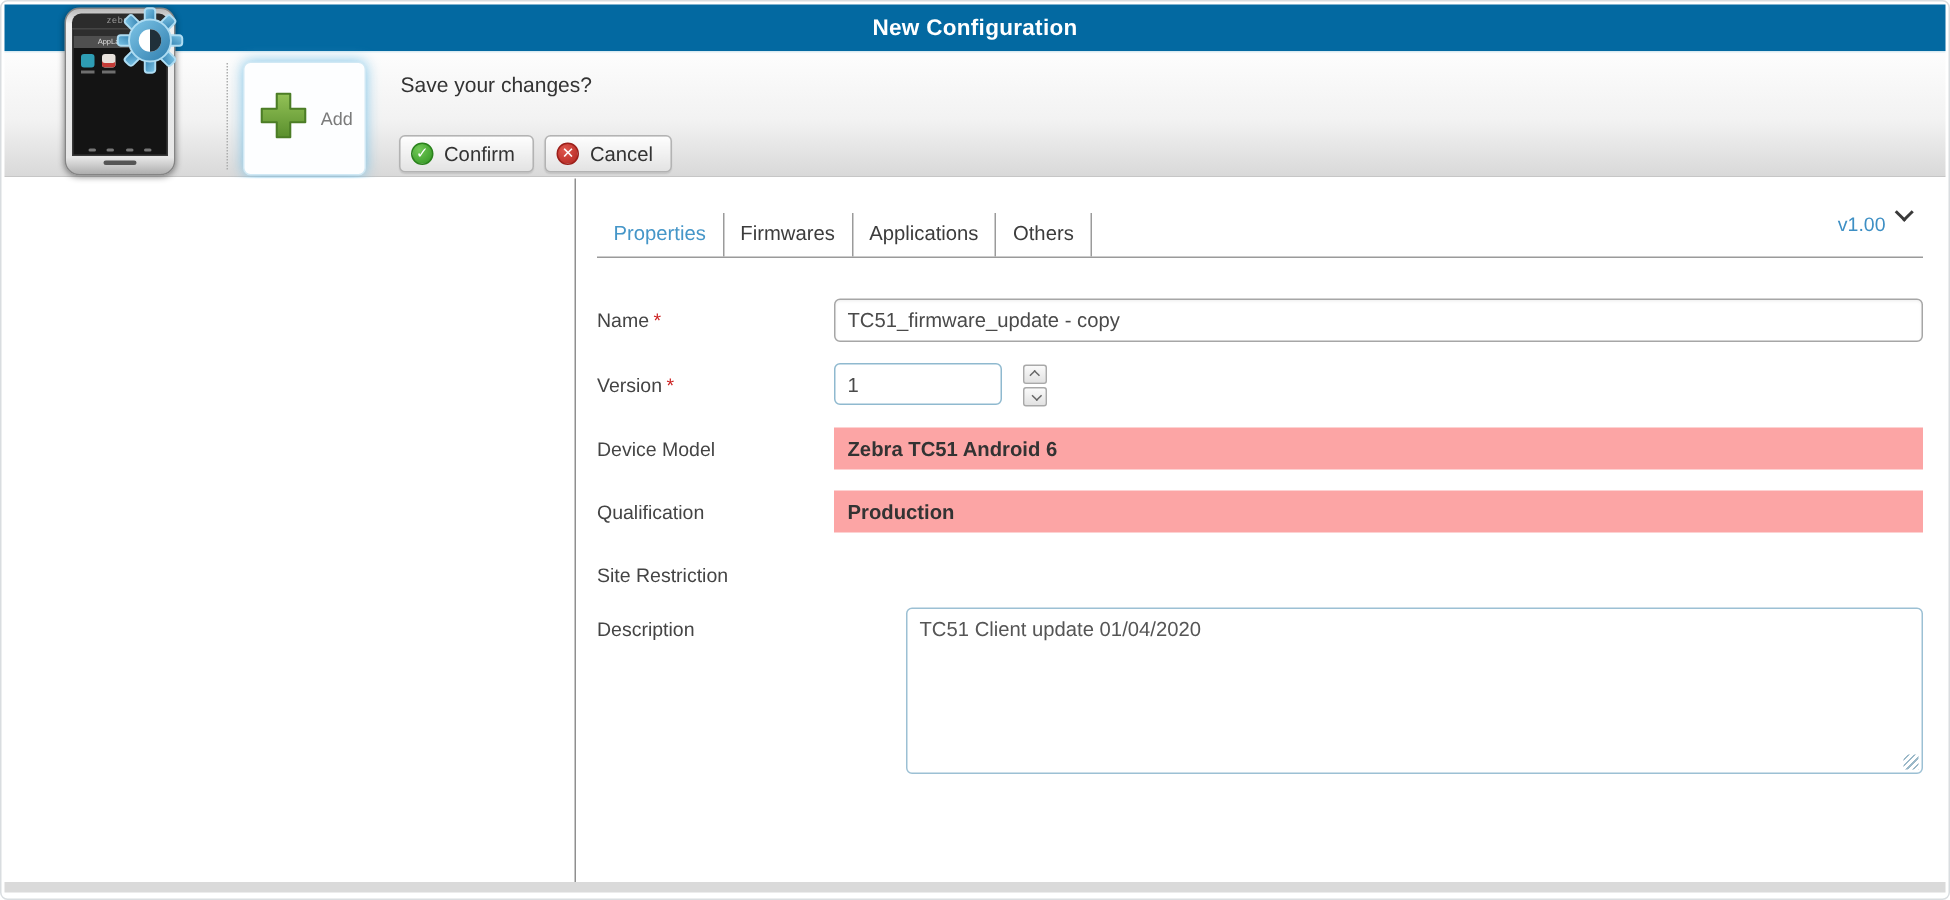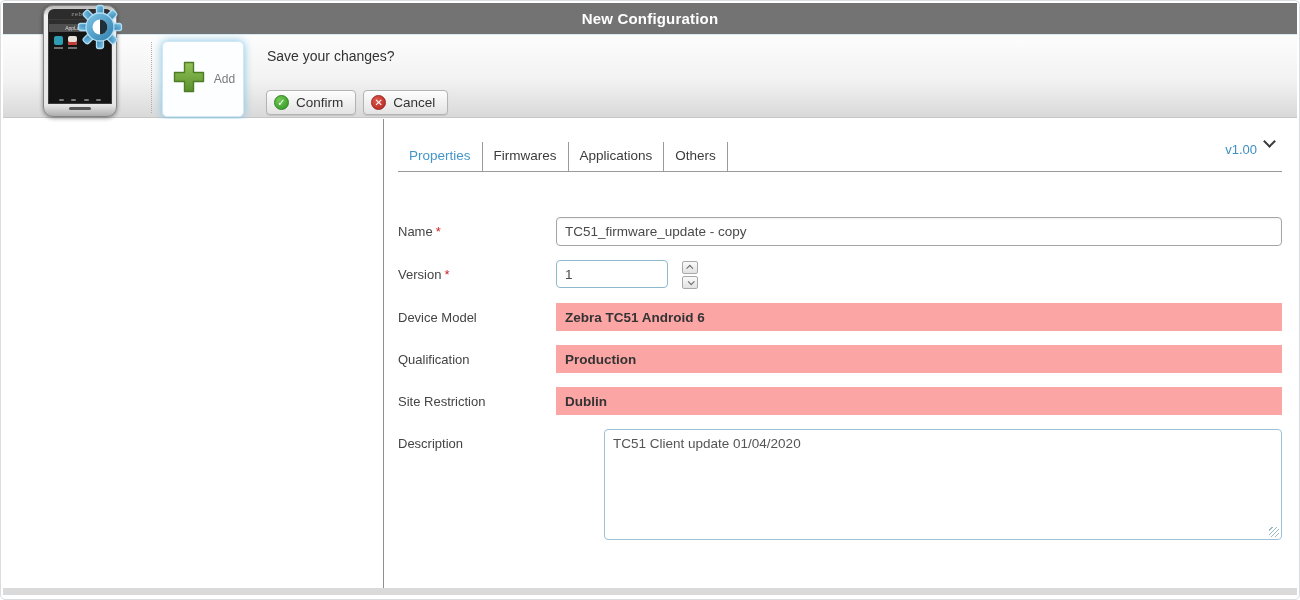--- a/index.html
+++ b/index.html
@@ -8,21 +8,21 @@
 
   .page {
     position: relative; width: 1300px; height: 600px;
     background: #fff; border: 1px solid #d9dde0; border-radius: 5px;
     overflow: hidden;
   }
 
   
   .titlebar {
     position: absolute; left: 2px; right: 2px; top: 2px; height: 31px;
-    background: #737373;
+    background: #0369a1;
     display: flex; align-items: center; justify-content: center;
   }
   .titlebar .title { color: #fff; font-size: 15px; font-weight: bold; letter-spacing: .2px; }
 
   
   .toolbar {
     position: absolute; left: 2px; right: 2px; top: 33px; height: 84px;
     background: linear-gradient(180deg, #fdfdfd 0%, #f2f2f2 55%, #d9d9d9 100%);
     border-top: 1px solid #d9eaf1;
     border-bottom: 1px solid #c6c6c6;
@@ -108,21 +108,21 @@
     position: absolute; right: 8px; top: 0;
     display: flex; align-items: flex-start; gap: 8px; cursor: pointer;
   }
   .version-label { color: #3d8fc4; font-size: 13px; }
   .chev-down {
     width: 9px; height: 9px; border-right: 2px solid #3a3a3a; border-bottom: 2px solid #3a3a3a;
     transform: rotate(45deg); margin-top: -5px;
   }
 
   
-  .form { margin-top: 45px; }
+  .form { margin-top: 27px; }
   .row { display: flex; align-items: flex-start; margin-bottom: 14px; }
   .lbl { width: 158px; flex: none; font-size: 13px; color: #444; padding-top: 7px; }
   .req { color: #cc2222; margin-left: 3px; }
   .ctl { flex: 1; min-width: 0; }
 
   .text-input {
     width: 100%; height: 29px; border: 1px solid #a6a6a6; border-radius: 4px;
     padding: 0 8px; font-size: 13.5px; color: #4a4a4a;
     font-family: "Liberation Sans", sans-serif;
     box-shadow: inset 0 1px 2px rgba(0,0,0,.06); outline: none; background:#fff;
@@ -319,23 +319,20 @@
 
         <div class="row">
           <div class="lbl">Qualification</div>
           <div class="ctl">
             <div class="value-bar">Production</div>
           </div>
         </div>
 
         <div class="row">
           <div class="lbl">Site Restriction</div>
-          <div class="ctl">
-            <div class="value-bar">Dublin</div>
-          </div>
         </div>
 
         <div class="row">
           <div class="lbl">Description</div>
           <div class="ctl desc-wrap">
             <textarea class="desc-textarea" style="">TC51 Client update 01/04/2020</textarea>
             <span class="resize-grip"></span>
           </div>
         </div>
 

